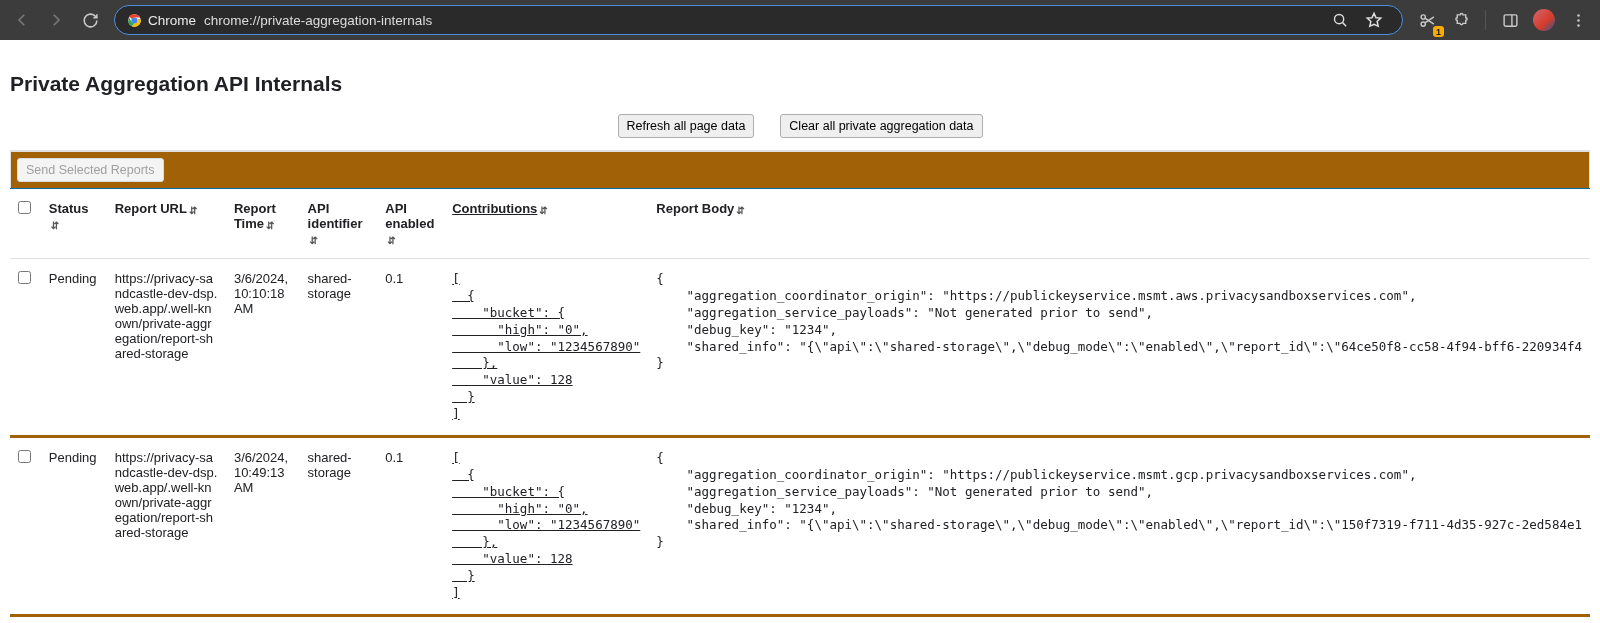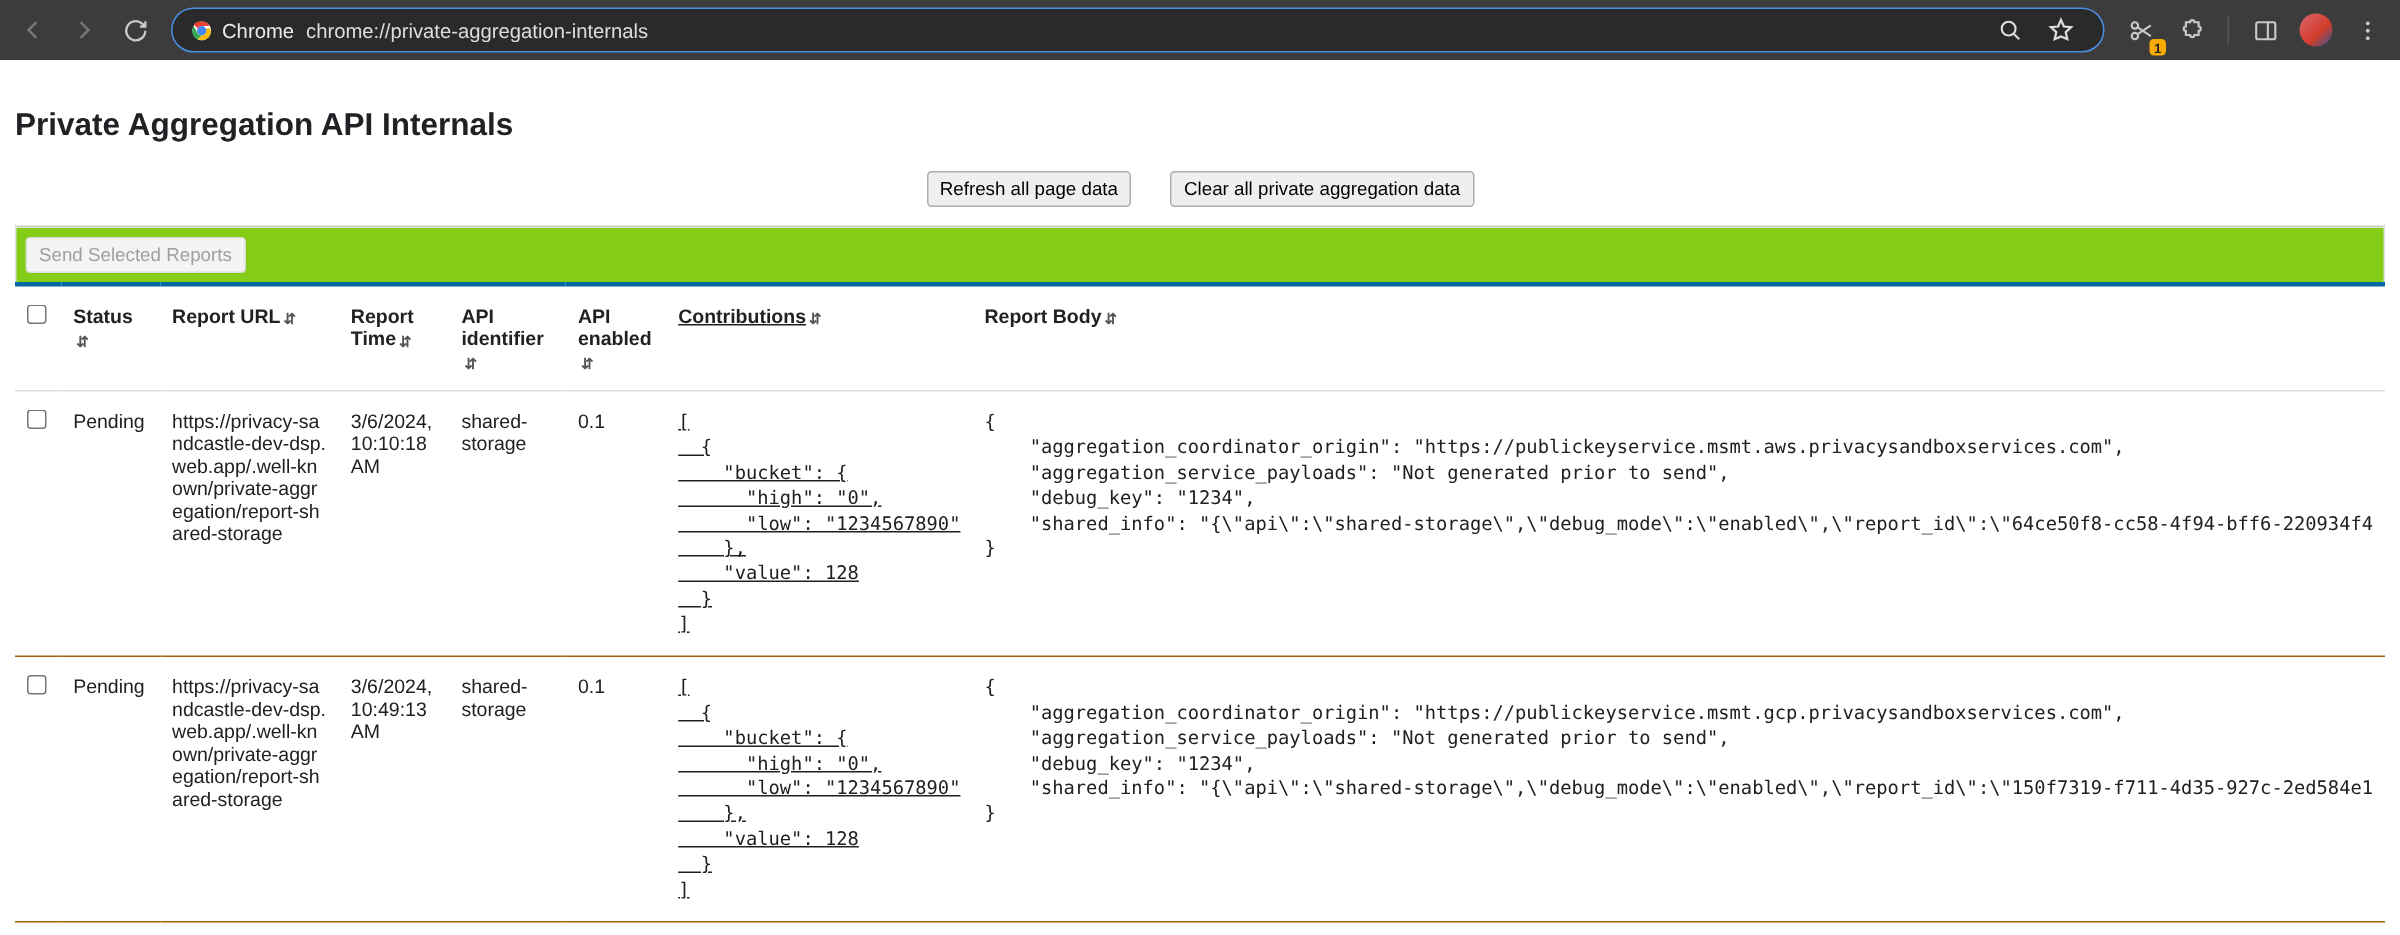--- a/index.html
+++ b/index.html
@@ -20,27 +20,27 @@
 
   
   .page { padding:10px 10px 30px 10px; }
   h1 { font-size:21px; font-weight:700; margin:22px 0 18px 0; }
   h2 { font-size:15px; font-weight:700; margin:20px 0 6px 0; }
   .btnrow { display:flex; gap:26px; margin-bottom:12px;justify-content:center; }
   button.pg { background:#efefef; border:1px solid #adadad; border-radius:3px; padding:4px 8px; font-size:12.5px; cursor:pointer; }
   button.pg:disabled { color:#a0a0a0; background:#f4f4f4; border-color:#dcdcdc; cursor:default; }
   hr.sep { border:none; border-top:1px solid #e0e0e0; margin:0; }
 
-  .send-wrap { background:#84cc16; border:1px solid #e0e0e0; border-bottom:none; padding:6px; }
+  .send-wrap { background:#a16207; border:1px solid #e0e0e0; border-bottom:none; padding:6px; }
 
   table.reports { width:100%; border-collapse:collapse; table-layout:auto; }
   table.reports th, table.reports td { text-align:left; vertical-align:top; padding:12px 8px 12px 8px; font-size:13px; }
-  table.reports thead th { font-weight:700; border-top:3px solid #0369a1; border-bottom:1px solid #e0e0e0; background:#fff; white-space:normal; }
+  table.reports thead th { font-weight:700; border-top:1px solid #0369a1; border-bottom:1px solid #e0e0e0; background:#fff; white-space:normal; }
   table.reports thead th .sort { font-size:10px; margin-left:2px; color:#555; display:inline-block; transform:translateY(1px); }
-  table.reports tbody tr { border-bottom:1px solid #a16207; }
+  table.reports tbody tr { border-bottom:3px solid #a16207; }
   .col-check{ width:34px; text-align:center; }
   .col-status{ width:70px; }
   .col-url{ width:230px; }
   .col-time{ width:80px;margin-left:16px; }
   .col-api{ width:90px; }
   .col-ver{ width:70px; }
   .col-contrib{ width:170px;text-decoration:underline; }
   .url-cell { word-break:break-all; }
   pre { margin:0; font-family: ui-monospace, "SF Mono", Menlo, Consolas, monospace; font-size:12.5px; line-height:1.35; white-space:pre; }
   pre.body { white-space:pre; overflow-x:hidden; }

